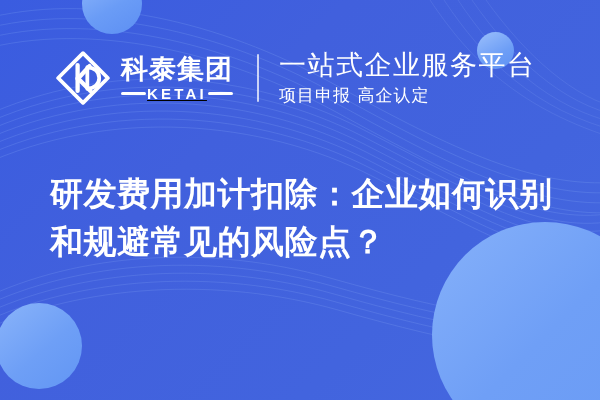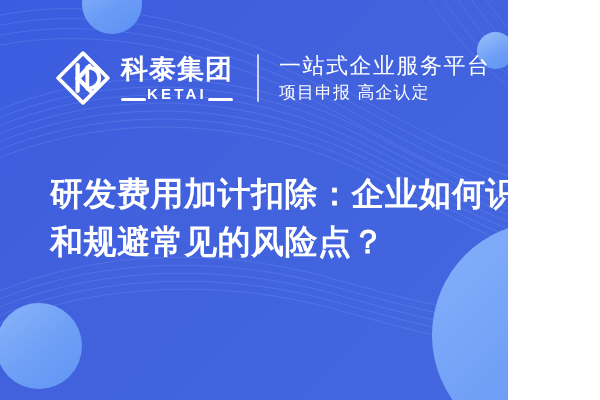--- a/index.html
+++ b/index.html
@@ -6,21 +6,21 @@
     margin: 0;
     padding: 0;
     background: #ffffff;
   }
   body {
     font-family: "Liberation Sans", "DejaVu Sans", sans-serif;
   }
 
   .banner {
     position: relative;
-    width: 508px;
+    width: 600px;
     height: 400px;
     overflow: hidden;
     background: linear-gradient(135deg, #3a5ce0 0%, #4160dd 35%, #4264de 70%, #4568e0 100%);
   }
 
   
   .deco-layer {
     position: absolute;
     inset: 0;
     pointer-events: none;
@@ -87,23 +87,24 @@
   .logo-cn {
     font-size: 27px;
     font-weight: bold;
     color: #ffffff;
     letter-spacing: 1px;
     line-height: 1.06;
     white-space: nowrap;
   }
   .logo-en-row {
     display: flex;
-    align-items: flex-end;
+    align-items: center;
     gap: 1px;
     margin-top: 3px;
+    text-decoration: underline;
   }
   .logo-rule {
     flex: 1 1 auto;
     height: 3px;
     background: #ffffff;
     border-radius: 2px;
     min-width: 9px;
   }
   .logo-en {
     font-size: 15px;
@@ -122,21 +123,21 @@
     flex: none;
     border-radius: 1px;
   }
 
   .tagline {
     display: flex;
     flex-direction: column;
     justify-content: center;
   }
   .tagline-main {
-    font-size: 22px;
+    font-size: 27px;
     color: #ffffff;
     line-height: 1.14;
     letter-spacing: 1.5px;
     white-space: nowrap;
     font-family: "DejaVu Serif", "Liberation Serif", serif;
   }
   .tagline-sub {
     font-size: 17px;
     color: #ffffff;
     line-height: 1.2;

